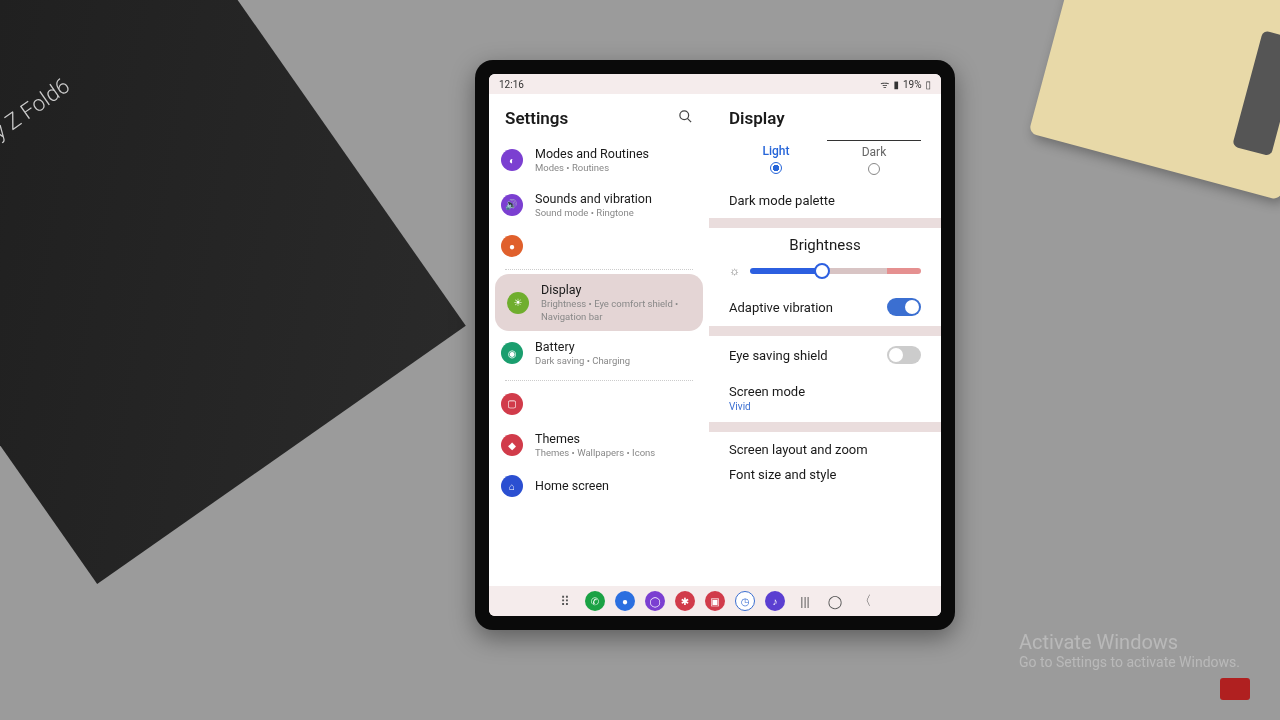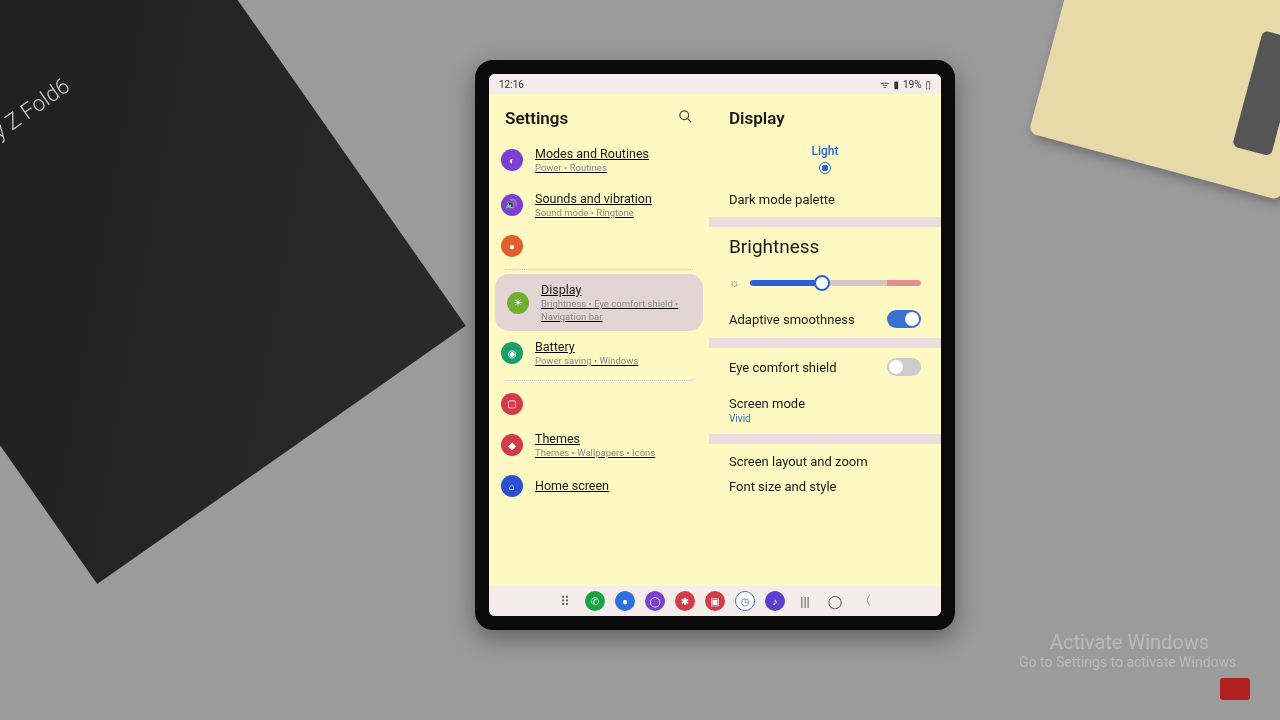--- a/index.html
+++ b/index.html
@@ -55,21 +55,21 @@
     border-radius: 6px;
   }
   .watermark {
     position: absolute;
     bottom: 50px;
     right: 40px;
     color: rgba(255,255,255,0.3);
     font-size: 14px;
     text-align: left;
   }
-  .watermark .big { font-size: 20px; text-align: center; }
+  .watermark .big { font-size: 20px; }
   .tiny-icon {
     position: absolute;
     bottom: 20px;
     right: 30px;
     width: 30px;
     height: 22px;
     background: #b02020;
     border-radius: 3px;
   }
 
@@ -81,21 +81,21 @@
     width: 480px;
     height: 570px;
     background: #0a0a0a;
     border-radius: 18px;
     padding: 14px;
     box-shadow: 0 8px 24px rgba(0,0,0,0.4);
   }
   .screen {
     width: 100%;
     height: 100%;
-    background: #fef9c3;
+    background: #ffffff;
     border-radius: 6px;
     overflow: hidden;
     display: flex;
     flex-direction: column;
     position: relative;
   }
 
   
   .statusbar {
     height: 20px;
@@ -157,21 +157,21 @@
     width: 22px;
     height: 22px;
     border-radius: 50%;
     display: flex;
     align-items: center;
     justify-content: center;
     font-size: 10px;
     color: white;
     flex-shrink: 0;
   }
-  .item-text { flex:1;text-decoration:underline; }
+  .item-text { flex:1; }
   .item-title { font-size: 12.5px; color: #1a1a1a; line-height: 1.3; }
   .item-sub { font-size: 9.5px; color: #888; line-height: 1.3; }
   .sep {
     height: 1px;
     border-top: 1px dotted #ccc;
     margin: 4px 16px;
   }
 
   
   .theme-tabs {
@@ -206,21 +206,21 @@
     align-items: center;
     justify-content: space-between;
   }
   .row-col { flex-direction: column; align-items: flex-start; }
   .row .title { font-size: 13px; color: #1a1a1a; }
   .row .value { font-size: 10px; color: #3b6fd1; margin-top: 2px; }
   .gap { height: 10px; background: #eadddd; margin: 0 -4px; }
 
   
   .brightness-block { padding: 8px 16px 10px 16px; }
-  .brightness-block .title { font-size: 19px; color: #1a1a1a; margin-bottom: 18px; }
+  .brightness-block .title { font-size: 15px; color: #1a1a1a; margin-bottom: 10px; text-align: center; }
   .slider-row { display:flex; align-items:center; gap:10px; }
   .sun-icon { font-size: 12px; color: #888; }
   .slider-track {
     flex:1;
     height: 6px;
     border-radius: 3px;
     background: linear-gradient(to right, #2c5fe0 0%, #2c5fe0 42%, #d8c4c4 42%, #d8c4c4 80%, #e59090 80%, #e59090 100%);
     position: relative;
   }
   .slider-thumb {
@@ -326,21 +326,21 @@
                 <circle cx="10" cy="10" r="7"></circle>
                 <line x1="21" y1="21" x2="15" y2="15"></line>
               </svg>
           </span>
         </div>
         <div class="settings-list" id="settings-list">
             <div class="setting-item">
               <div class="item-icon" style="background:#7b3fd1">◐</div>
               <div class="item-text">
                 <div class="item-title">Modes and Routines</div>
-                <div class="item-sub">Power • Routines</div>
+                <div class="item-sub">Modes • Routines</div>
               </div>
             </div>
             <div class="setting-item">
               <div class="item-icon" style="background:#7b3fd1">🔊</div>
               <div class="item-text">
                 <div class="item-title">Sounds and vibration</div>
                 <div class="item-sub">Sound mode • Ringtone</div>
               </div>
             </div>
             <div class="setting-item">
@@ -351,21 +351,21 @@
               <div class="item-icon" style="background:#6fae2e">☀</div>
               <div class="item-text">
                 <div class="item-title">Display</div>
                 <div class="item-sub">Brightness • Eye comfort shield • Navigation bar</div>
               </div>
             </div>
             <div class="setting-item">
               <div class="item-icon" style="background:#1a9e6e">◉</div>
               <div class="item-text">
                 <div class="item-title">Battery</div>
-                <div class="item-sub">Power saving • Windows</div>
+                <div class="item-sub">Dark saving • Charging</div>
               </div>
             </div>
             <div class="sep"></div>
             <div class="setting-item">
               <div class="item-icon" style="background:#d13b4a">▢</div>
             </div>
             <div class="setting-item">
               <div class="item-icon" style="background:#d13b4a">◆</div>
               <div class="item-text">
                 <div class="item-title">Themes</div>
@@ -383,49 +383,53 @@
 
       <div class="right-pane">
         <div class="pane-header">
           <span>Display</span>
         </div>
 
         <div class="theme-tabs">
           <div class="theme-tab light">
             <span>Light</span>
             <span class="radio checked"></span>
+          </div>
+          <div class="theme-tab dark">
+            <span>Dark</span>
+            <span class="radio"></span>
           </div>
         </div>
 
         <div class="row">
           <span class="title">Dark mode palette</span>
         </div>
 
         <div class="gap"></div>
 
         <div class="brightness-block">
           <div class="title">Brightness</div>
           <div class="slider-row">
             <span class="sun-icon">☼</span>
             <div class="slider-track">
               <div class="slider-thumb"></div>
             </div>
           </div>
         </div>
 
         <div class="row">
-          <span class="title">Adaptive smoothness</span>
+          <span class="title">Adaptive vibration</span>
           <div class="toggle on"></div>
         </div>
 
         <div class="gap"></div>
 
 
         <div class="row">
-          <span class="title">Eye comfort shield</span>
+          <span class="title">Eye saving shield</span>
           <div class="toggle off"></div>
         </div>
 
         <div class="row row-col">
           <span class="title">Screen mode</span>
           <span class="value">Vivid</span>
         </div>
 
         <div class="gap"></div>
 

